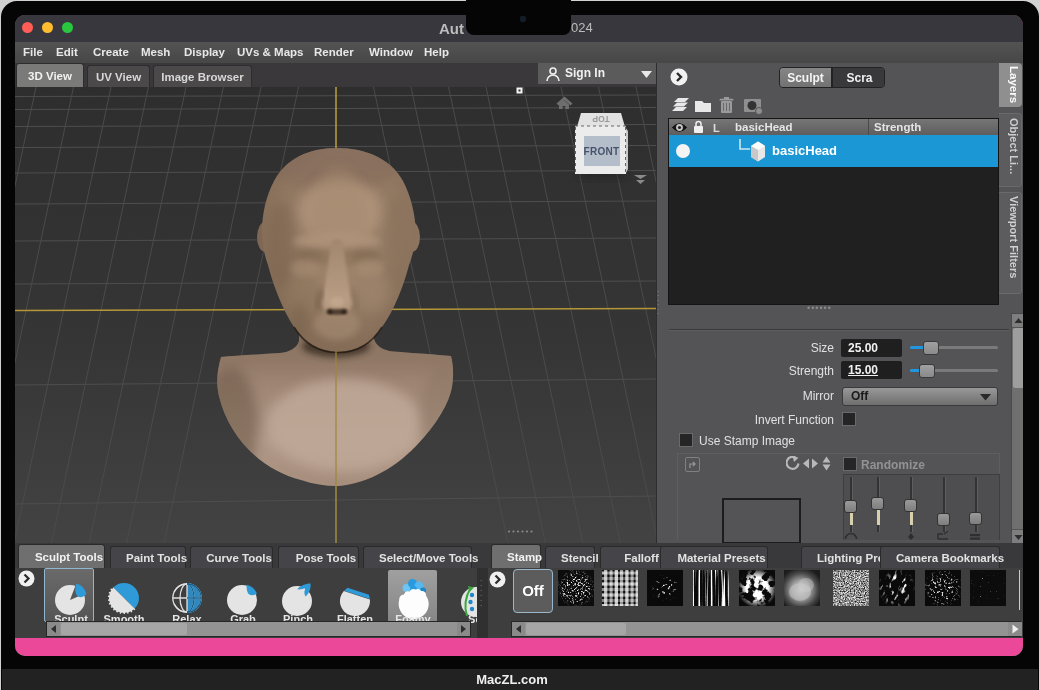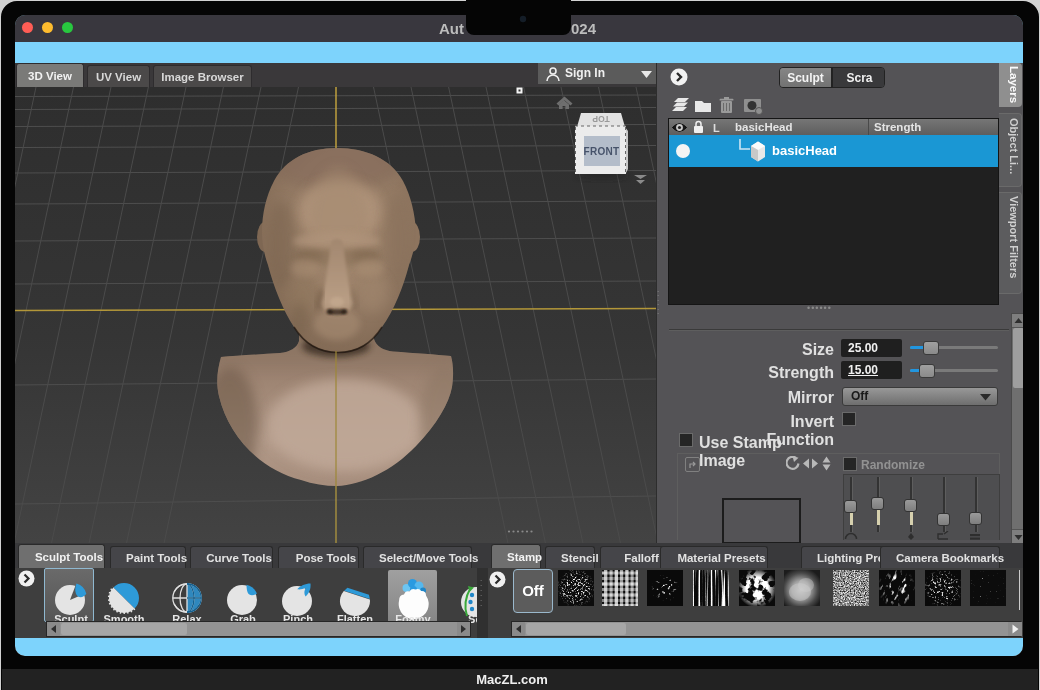--- a/index.html
+++ b/index.html
@@ -1,18 +1,18 @@
 <!DOCTYPE html>
 <html><head>
 <meta charset="utf-8">
 <style>
 html,body{margin:0;padding:0;background:#d2d2d2;}
 #screen{position:relative;width:1040px;height:690px;overflow:hidden;font-family:"Liberation Sans",sans-serif;background:#d2d2d2;}
 .abs{position:absolute;}
-#content{position:absolute;left:15px;top:15px;width:1008px;height:641px;background:#7dd3fc;border-radius:10px;overflow:hidden;}
+#content{position:absolute;left:15px;top:15px;width:1008px;height:641px;background:#ec4899;border-radius:10px;overflow:hidden;}
 
 #titlebar{position:absolute;left:0;top:0;width:1008px;height:27px;background:#39373e;}
 .tl{position:absolute;top:7px;width:11px;height:11px;border-radius:50%;}
 #menubar{position:absolute;left:0;top:27px;width:1008px;height:21px;background:linear-gradient(#535353,#474747);color:#e8e8e8;font-size:11.5px;font-weight:bold;}
 #menubar span{position:absolute;top:4px;}
 #tabrow{position:absolute;left:0;top:48px;width:1008px;height:24px;background:#3a383a;}
 .vtab{position:absolute;top:2px;height:22px;line-height:22px;text-align:center;font-size:11.5px;font-weight:bold;color:#d8d8d8;background:#4b4949;border:1px solid #2e2c2e;border-bottom:none;border-radius:3px 3px 0 0;box-sizing:border-box;}
 .vtab.sel{background:#7a7a78;color:#f2f2f2;top:0;height:24px;line-height:24px;}
 #signin{position:absolute;left:523px;top:0;width:120px;height:21px;background:#5b5b5b;color:#f0f0f0;font-size:12px;font-weight:bold;}
 
@@ -22,38 +22,49 @@
 .btab{position:absolute;top:3px;height:22px;line-height:22px;text-align:center;font-size:11.5px;font-weight:bold;color:#e2e2e2;background:#454549;border:1px solid #2a2a2a;border-bottom:none;border-radius:3px 3px 0 0;box-sizing:border-box;white-space:nowrap;padding-left:15px;}
 .btab.sel{background:#6f6f6f;color:#f2f2f2;top:1px;height:24px;line-height:24px;}
 #shelfL{position:absolute;left:0;top:553px;width:462px;height:70px;background:#3e3e3e;}
 #shelfR{position:absolute;left:473px;top:553px;width:535px;height:70px;background:#3e3e3e;}
 .toollabel{position:absolute;top:45px;width:50px;text-align:center;font-size:11px;font-weight:bold;color:#e6e6e6;}
 .sbarrow{position:absolute;top:0;width:13px;height:14px;background:#8a8a8a;}
 .sbtrack{position:absolute;top:0;height:14px;background:#939393;}
 .sbthumb{position:absolute;top:1px;height:12px;background:#a6a6a6;border-radius:2px;}
 .hsb{position:absolute;top:53px;height:16px;background:#4a4a4a;border:1px solid #262626;box-sizing:border-box;}
 #statusbar{position:absolute;left:0;top:623px;width:1008px;height:18px;background:#4d4d4d;color:#e8e8e8;font-size:11.5px;}
-.prlabel{font-size:16px;font-weight:bold;color:#e0e0e0;text-align:right;}
+.prlabel{font-size:12px;font-weight:normal;color:#e0e0e0;text-align:right;}
 .prinput{width:61px;height:18px;background:#1f1f1f;border-radius:2px;color:#f0f0f0;font-size:12px;font-weight:bold;line-height:18px;padding-left:7px;box-sizing:border-box;}
 .slhandle{width:16px;height:14px;background:linear-gradient(#a0a0a0,#8a8a8a);border:1px solid #3a3a3a;border-radius:3px;box-sizing:border-box;}
 .prcheck{width:14px;height:14px;background:#252525;border:1px solid #6a6a6a;box-sizing:border-box;}
 .vsl{position:absolute;top:2px;width:2px;height:55px;background:#333;border-right:1px solid #5e5e5e;}
 .vslh{position:absolute;width:13px;height:13px;background:linear-gradient(#9a9a9a,#7e7e7e);border:1px solid #333;border-radius:3px;box-sizing:border-box;}
 .vslcream{position:absolute;width:3px;background:#d6d0ae;}
 </style>
 </head>
 <body>
 <div id="screen">
   <div id="content">
     <div id="titlebar">
       <div class="tl" style="left:7px;background:#ff5d55;"></div>
       <div class="tl" style="left:27px;background:#febc2e;"></div>
       <div class="tl" style="left:47px;background:#28c73f;"></div>
       <div class="abs" style="top:5px;left:424px;color:#bcbcbc;font-size:15px;font-weight:bold;">Aut</div>
-      <div class="abs" style="top:5px;left:556px;color:#bcbcbc;font-size:15px;font-weight:bold;">024</div>
+      <div class="abs" style="top:5px;left:556px;color:#bcbcbc;font-size:13px;font-weight:normal;">024</div>
+    </div>
+    <div id="menubar">
+      <span style="left:8px;">File</span>
+      <span style="left:41px;">Edit</span>
+      <span style="left:78px;">Create</span>
+      <span style="left:126px;">Mesh</span>
+      <span style="left:169px;">Display</span>
+      <span style="left:222px;">UVs &amp; Maps</span>
+      <span style="left:299px;">Render</span>
+      <span style="left:354px;">Window</span>
+      <span style="left:409px;">Help</span>
     </div>
     <div id="tabrow">
       <div class="vtab sel" style="left:1px;width:68px;">3D View</div>
       <div class="vtab" style="left:72px;width:63px;">UV View</div>
       <div class="vtab" style="left:138px;width:99px;">Image Browser</div>
       <div id="signin">
         <svg class="abs" style="left:7px;top:3px;" width="16" height="16">
             <circle cx="8" cy="5" r="3" fill="none" stroke="#f0f0f0" stroke-width="1.6"></circle>
             <path d="M2,15 a6,6 0 0 1 12,0" fill="none" stroke="#f0f0f0" stroke-width="1.6"></path>
           </svg>

